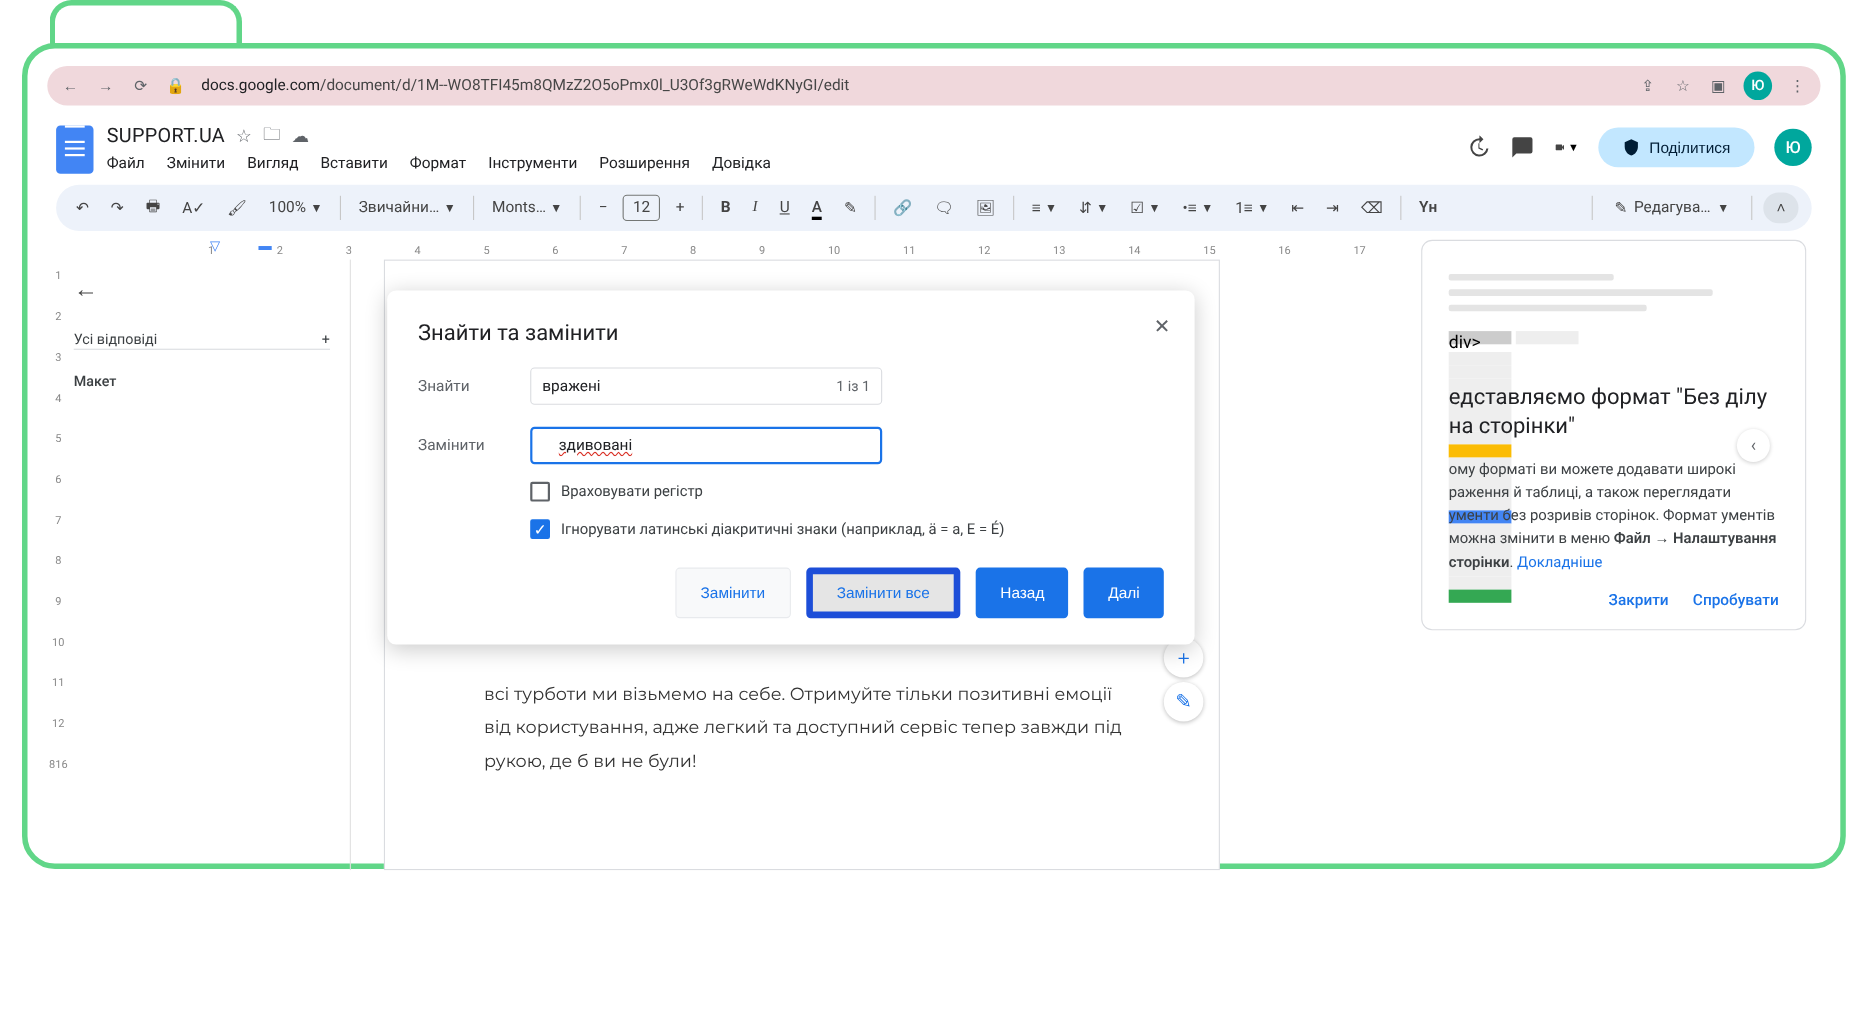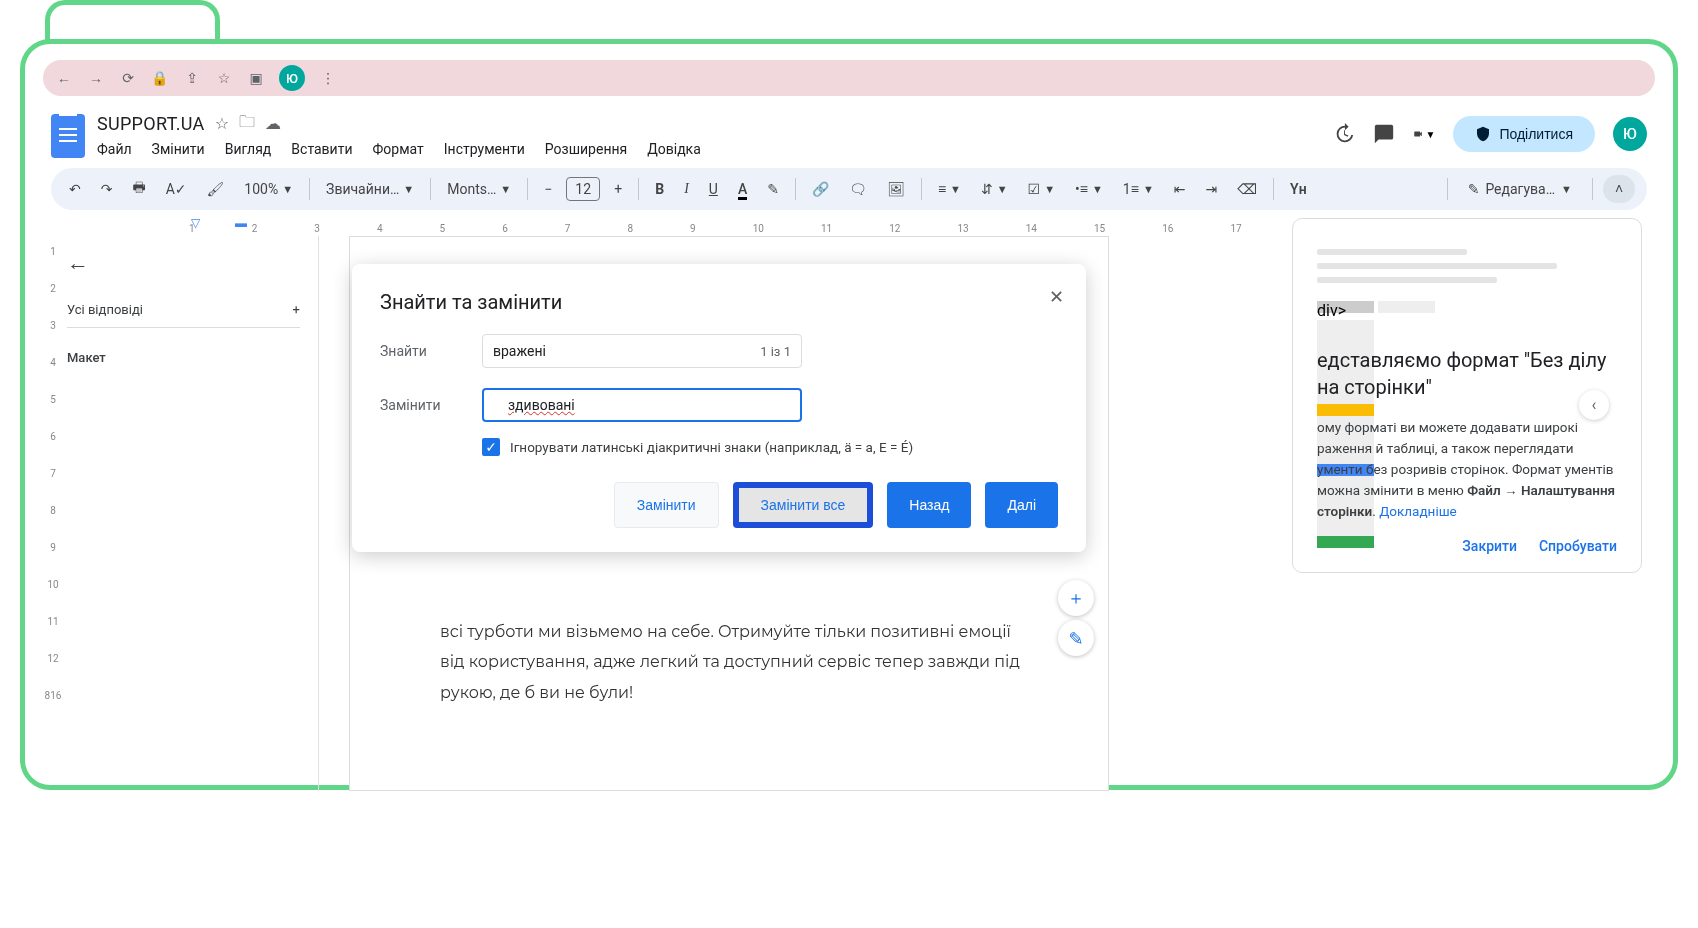--- a/index.html
+++ b/index.html
@@ -141,21 +141,21 @@
     display:flex; flex-direction:column; align-items:center; gap:26px;
   }
   .outline-panel {
     width: 256px;
     border-right:1px solid #e0e0e0;
     padding: 14px 18px 0 4px;
   }
   .outline-back { font-size:22px; color:#444; }
   .outline-row {
     display:flex; justify-content:space-between; align-items:center;
-    margin-top:26px; padding-bottom:10px;
+    margin-top:26px; 
     border-bottom:1px solid #dadce0;
     font-size:13px; color:#3c4043;
   }
   .outline-section-title { margin-top:22px; font-size:13px; font-weight:500; color:#3c4043;}
   .outline-hint { margin-top:10px; font-size:12px; font-style:italic; color:#777; line-height:1.5; }
   .page-canvas {
     margin-left:30px;
     width: 760px;
     background:white;
     border:1px solid #dadce0;
@@ -234,20 +234,23 @@
 
 <div class="frame-outer">
   <div class="frame-tab"></div>
   <div class="frame-body">
 
     <div class="address-bar">
       <span class="ab-icon">←</span>
       <span class="ab-icon">→</span>
       <span class="ab-icon">⟳</span>
       <span class="ab-icon">🔒</span>
+      <span class="url">
+        <span class="domain-part">docs.google.com</span><span>/document/d/1M--WO8TFI45m8QMzZ2O5oPmx0l_U3Of3gRWeWdKNyGI/edit</span>
+      </span>
       <span class="ab-icon">⇪</span>
       <span class="ab-icon">☆</span>
       <span class="ab-icon">▣</span>
       <span class="avatar-chip">Ю</span>
       <span class="ab-icon">⋮</span>
     </div>
 
     <div class="docs-header">
       <div class="docs-logo"></div>
       <div class="docs-title-wrap">
@@ -419,20 +422,24 @@
     </div>
   </div>
   <div class="dlg-row">
     <span class="dlg-label">Замінити</span>
     <div class="dlg-input focused">
       <span class="spellerr">здивовані</span>
     </div>
   </div>
 
   <div class="dlg-check-row">
+    <span class="chk"></span>
+    <span>Враховувати регістр</span>
+  </div>
+  <div class="dlg-check-row">
     <span class="chk checked">✓</span>
     <span>Ігнорувати латинські діакритичні знаки (наприклад, ä = a, E = É)</span>
   </div>
 
   <div class="dlg-actions">
     <button class="btn ghost">Замінити</button>
     <button class="btn">Замінити все</button>
     <button class="btn primary">Назад</button>
     <button class="btn primary">Далі</button>
   </div>

